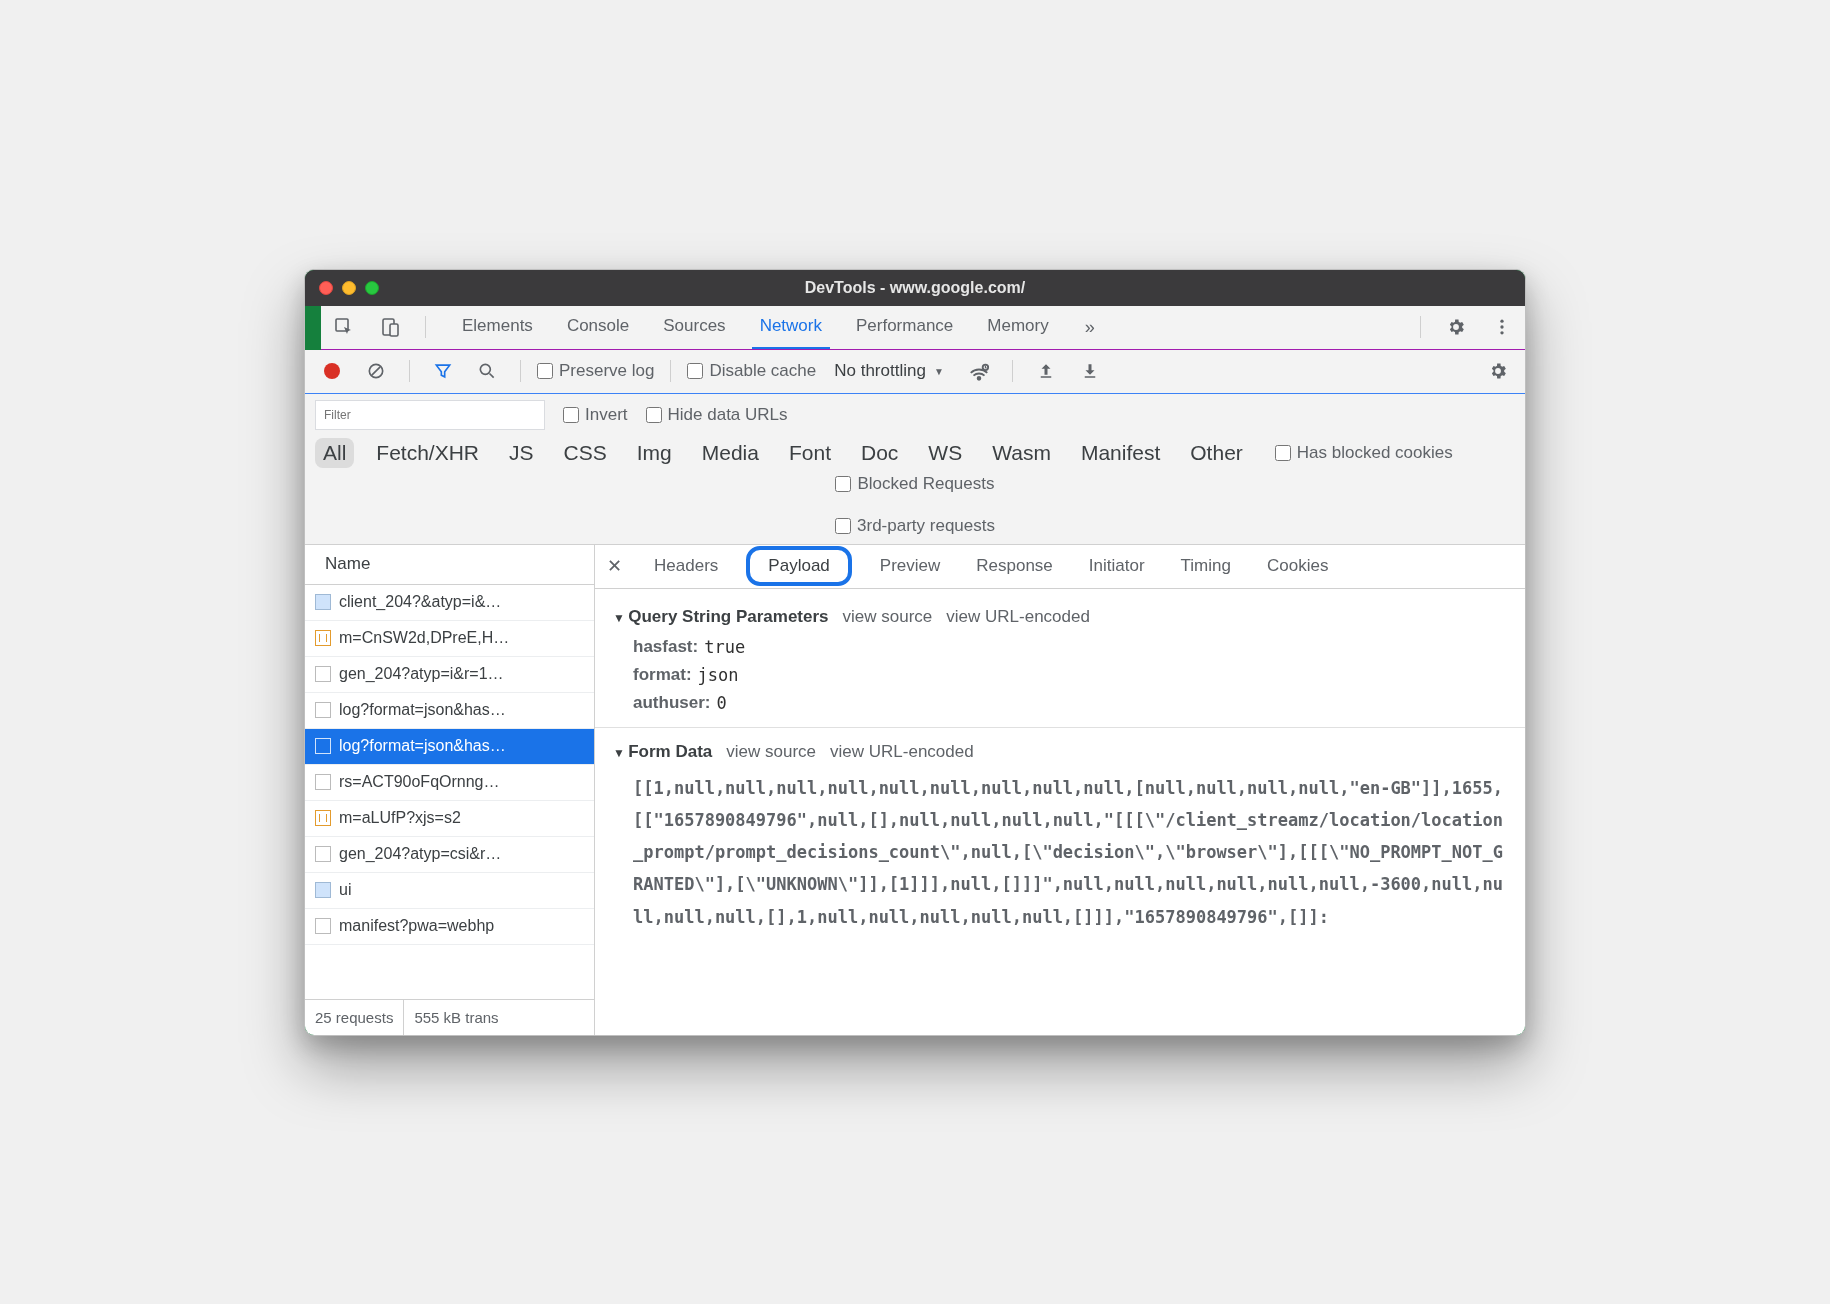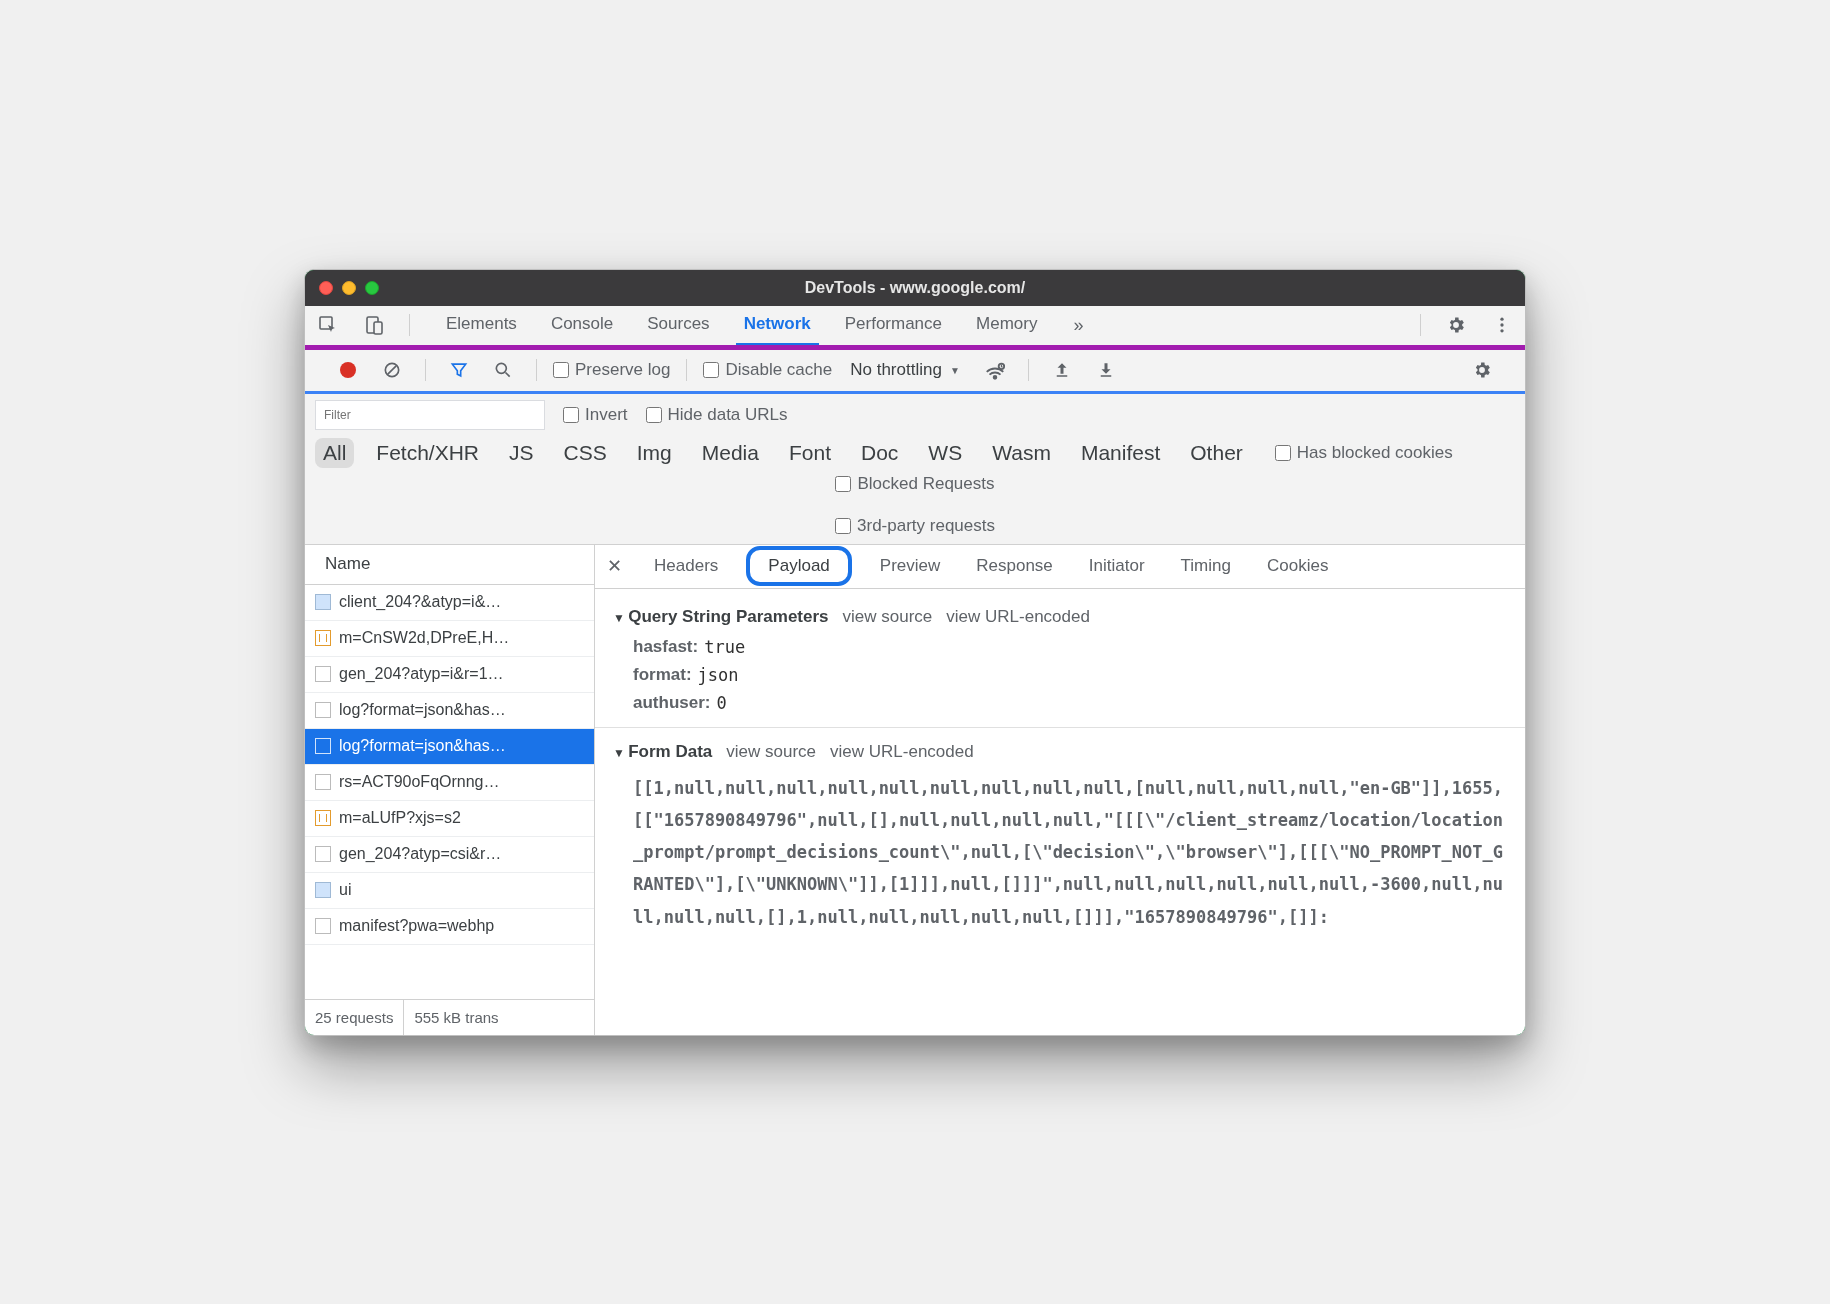--- a/index.html
+++ b/index.html
@@ -42,47 +42,48 @@
     font-weight: 600;
     pointer-events: none;
   }
 
   
   .topbar {
     display: flex;
     align-items: center;
     height: 44px;
     padding: 0 6px;
-    border-bottom: 5px solid #a21caf;
+    border-bottom: 1px solid #a21caf;
     background: #f3f3f3;
     gap: 12px;
+    margin-left: 16px;
   }
   .icon-btn {
     width: 34px; height: 34px;
     display: flex; align-items:center; justify-content:center;
     color: #5f6368;
     border-radius: 2px;
   }
   .divider {
     width: 1px; height: 22px; background:#cfcfcf; margin: 0 6px;
   }
   .tabs { display: flex; gap: 18px; padding: 0 10px; align-items:center; height:100%; }
   .tab {
     color: #5f6368; font-size: 17px; padding: 0 8px; height:100%;
     display:flex; align-items:center; border-bottom: 2.5px solid transparent;
     cursor: pointer;
   }
-  .tab.active { color: #1a73e8; border-bottom-color: #1a73e8; font-weight:700;}
+  .tab.active { color: #1a73e8; border-bottom-color: #1a73e8; font-weight:400;}
   .spacer { flex: 1; }
   .chev { font-size: 18px; color:#5f6368; padding:0 10px; }
 
   
   .toolbar2 {
-    display:flex; align-items:center; height:44px; padding:0 26px;
-    border-bottom:3px solid #3b82f6; background:#f3f3f3; gap:10px;
+    display:flex; align-items:center; height:44px; padding:0 10px;
+    border-bottom:1px solid #3b82f6; background:#f3f3f3; gap:10px;
   }
   .rec-dot { width:16px;height:16px;border-radius:50%;background:#d93025;}
   .cb { display:flex; align-items:center; gap:6px; color:#5f6368; font-size:17px;}
   .cb input { width:16px;height:16px;}
   .throttle { display:flex;align-items:center;gap:8px;color:#3c4043;font-size:17px;padding:0 8px;}
   .tri { font-size:10px; color:#5f6368; }
 
   
   .filterbar { background:#f3f3f3; border-bottom:1px solid #d0d0d0; padding: 6px 10px 8px; }
   .filter-row1 { display:flex; align-items:center; gap:18px; margin-bottom:8px;}

